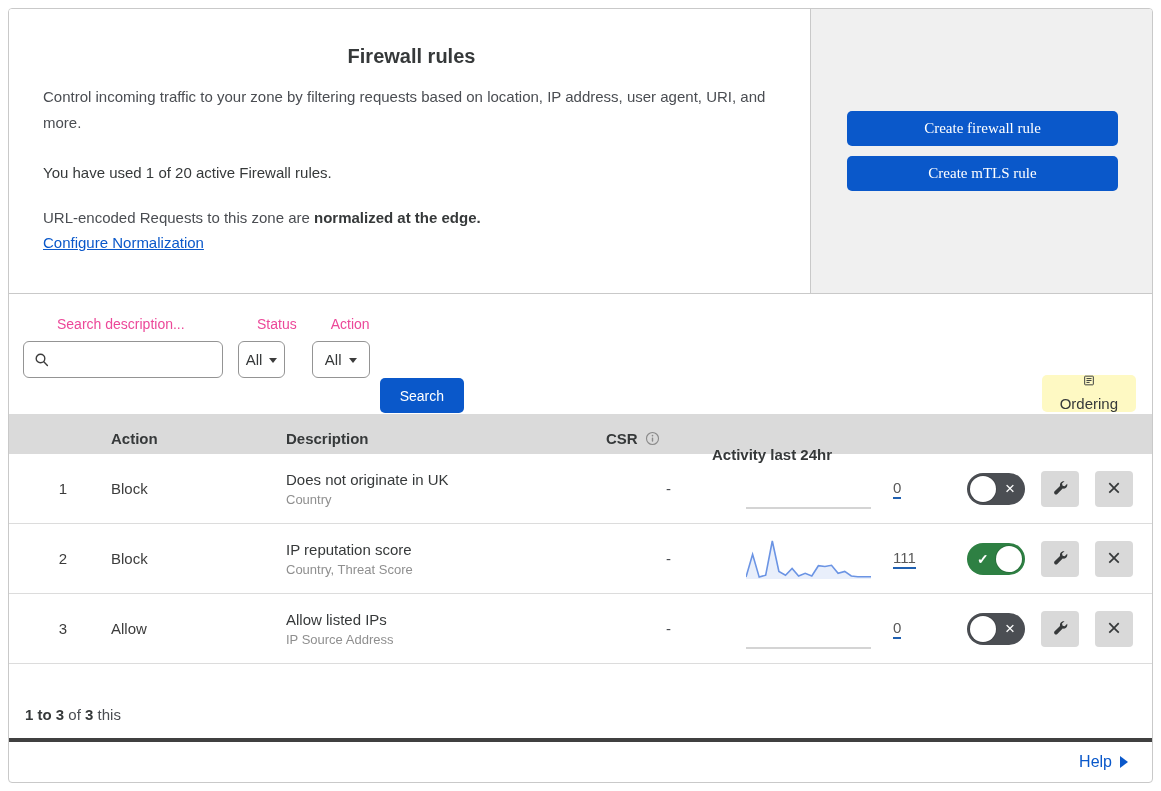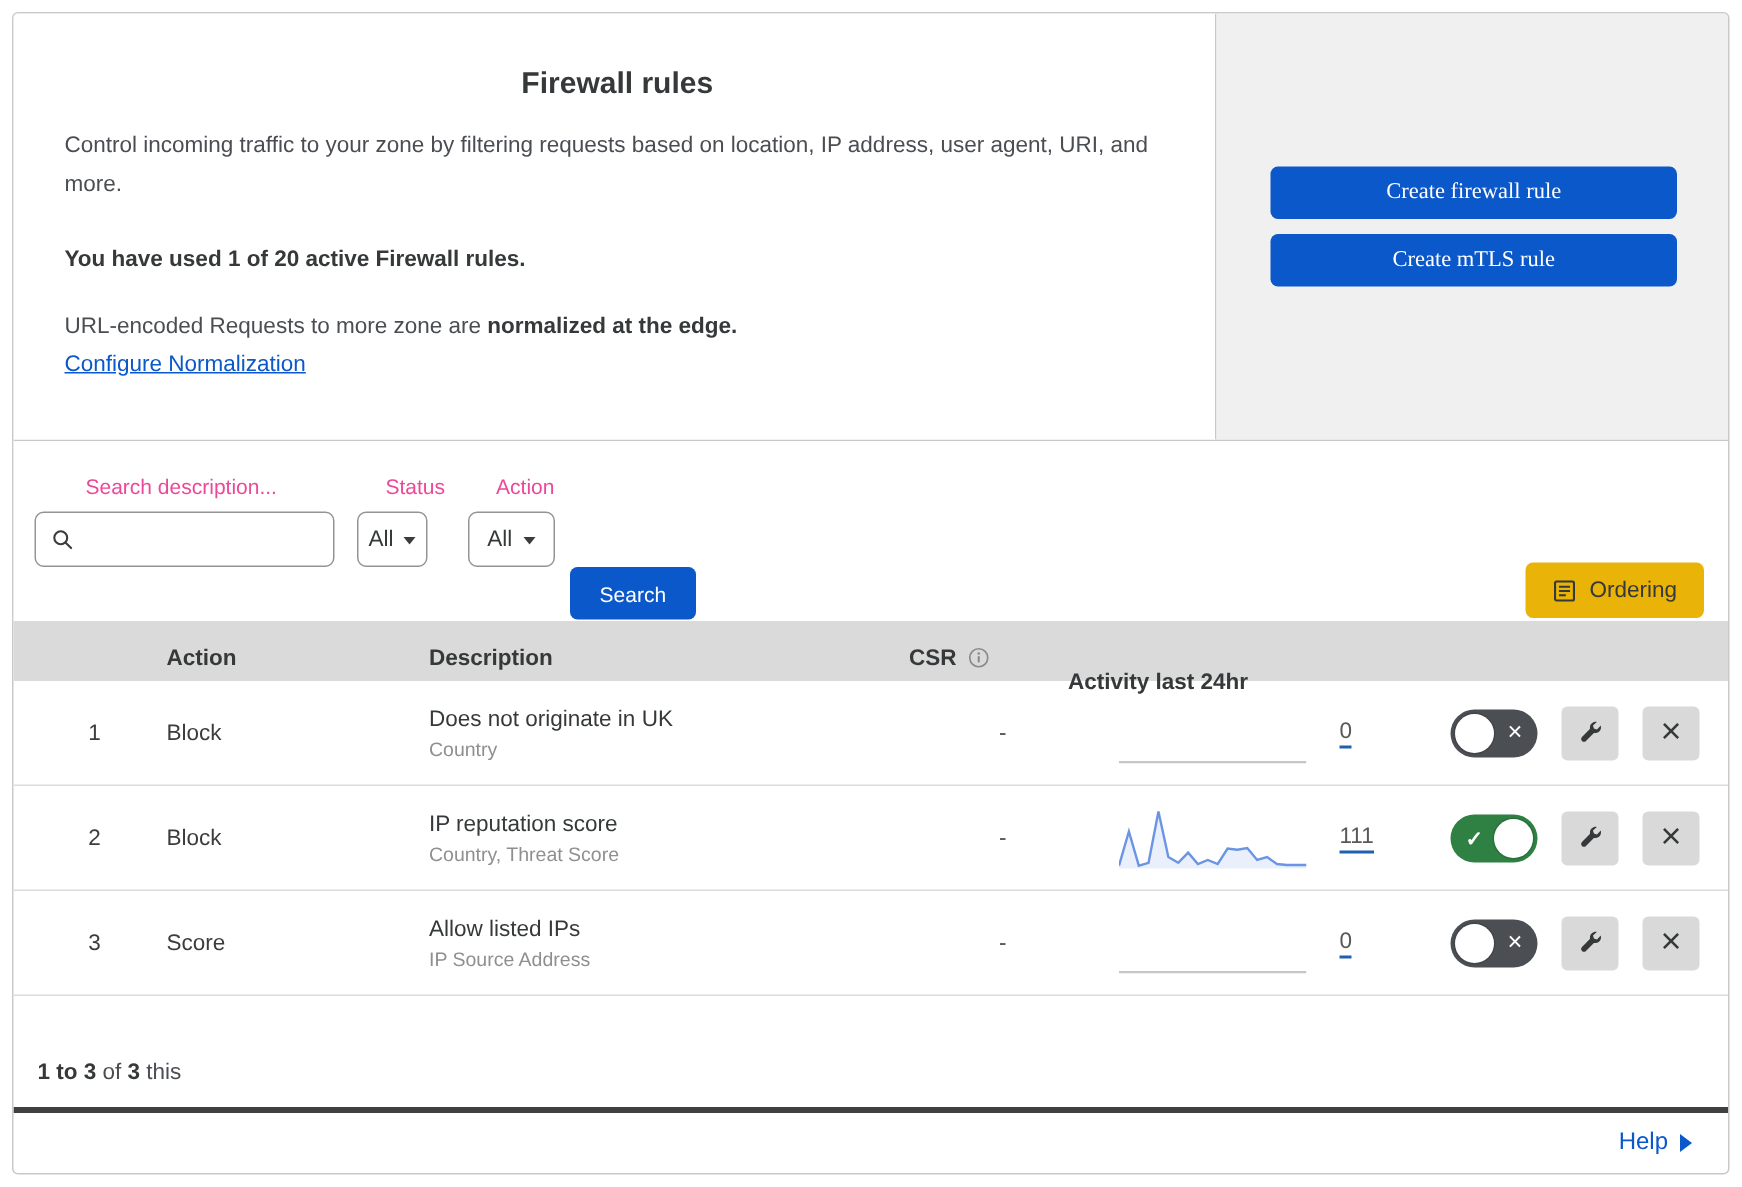--- a/index.html
+++ b/index.html
@@ -17,21 +17,21 @@
     background: #fff;
     overflow: hidden;
     display: flex; flex-direction: column;
   }
 
   
   .top { height: 285px; display: flex; border-bottom: 1px solid #c9c9c9; }
   .top-left { flex: 1; padding: 36px 30px 0 34px; border-right: 1px solid #c9c9c9; background: #fff; }
   .page-title { font-size: 20px; font-weight: 600; color: #36393a; margin-bottom: 16px; text-align: center; }
   .desc { font-size: 15px; line-height: 26px; max-width: 730px; color: #4a4d52; }
-  .usage { font-size: 15px; font-weight: 700; color: #36393a; margin-top: 28px; }
+  .usage { font-size: 15px; font-weight: 400; color: #36393a; margin-top: 28px; }
   .norm { font-size: 15px; color: #4a4d52; margin-top: 28px; }
   .norm b { color: #36393a; }
   .norm-link { display: inline-block; margin-top: 8px; font-size: 15px; color: #0a58ca; text-decoration: underline; cursor: pointer; }
 
   .top-right { width: 341px; background: #f0f0f0; padding: 102px 34px 0 36px; }
   .btn-primary {
     display: block; width: 271px; height: 35px; margin-bottom: 10px;
     background: #0a58ca; color: #fff; border: none; border-radius: 5px;
     font-family: Liberation Serif, serif; font-size: 15px; cursor: pointer;
   }
@@ -54,23 +54,23 @@
   .sel-action { width: 58px; margin-left: 15px; }
   .caret { width: 0; height: 0; border-left: 4.5px solid transparent; border-right: 4.5px solid transparent; border-top: 5.5px solid #3c3c3c; margin-top: 2px; }
   .btn-search {
     height: 35px; padding: 0 20px; margin-left: 10px; align-self: flex-end; margin-bottom: 1px;
     background: #0a58ca; color: #fff; border: none; border-radius: 5px;
     font-size: 14px; font-family: "Liberation Sans", sans-serif; cursor: pointer;
   }
   .spacer { flex: 1; }
   .btn-ordering {
     height: 37px; padding: 0 18px; align-self: flex-end; margin-bottom: 2px;
-    background: #eab308; border: none; border-radius: 5px; cursor: pointer;
+    background: #fef9c3; border: none; border-radius: 5px; cursor: pointer;
     display: flex; align-items: center; gap: 9px;
-    font-size: 15px; color: #36393a; font-family: "Liberation Sans", sans-serif;
+    font-size: 15px; color: #36393a; font-family: "Liberation Sans", sans-serif; flex-direction: column;
   }
 
   
   .grid { display: grid; grid-template-columns: 90px 175px 320px 110px 250px 1fr; }
   .thead { height: 40px; background: #dadada; align-items: center; font-size: 15px; font-weight: 600; color: #36393a; }
   .th { padding-left: 12px; display: flex; align-items: center; gap: 7px; }
   .th.activity { padding-left: 8px; margin-top: 32px; }
   .row { height: 70px; border-bottom: 1px solid #dcdcdc; align-items: center; font-size: 15px; }
   .c { padding-left: 12px; }
   .num { text-align: center; padding-left: 18px; }
@@ -111,21 +111,21 @@
 <body>
 
 <div class="page">
   <div class="card">
 
     <div class="top">
       <div class="top-left">
         <div class="page-title">Firewall rules</div>
         <p class="desc">Control incoming traffic to your zone by filtering requests based on location, IP address, user agent, URI, and more.</p>
         <div class="usage">You have used 1 of 20 active Firewall rules.</div>
-        <div class="norm"><span>URL-encoded Requests to more zone are </span><b>normalized at the edge.</b></div>
+        <div class="norm"><span>URL-encoded Requests to this zone are </span><b>normalized at the edge.</b></div>
         <a class="norm-link">Configure Normalization</a>
       </div>
       <div class="top-right">
         <button class="btn-primary">Create firewall rule</button>
         <button class="btn-primary">Create mTLS rule</button>
       </div>
     </div>
 
     <div class="controls">
       <div class="f-group">
@@ -237,21 +237,21 @@
             </svg>
         </button>
         <button class="icon-btn">
           <span class="x-glyph">×</span>
         </button>
       </div>
     </div>
 
     <div class="grid row">
       <div class="c num">3</div>
-      <div class="c">Score</div>
+      <div class="c">Allow</div>
       <div class="c">
         <div class="desc-title">Allow listed IPs</div>
         <div class="desc-sub">IP Source Address</div>
       </div>
       <div class="c csr-cell">-</div>
       <div class="c activity-cell">
         <svg class="spark" viewBox="0 0 125 44" preserveAspectRatio="none">
             <line x1="0" y1="41" x2="125" y2="41" stroke="#c6c6c6" stroke-width="1.5"></line>
           </svg>
         <a class="count">0</a>

